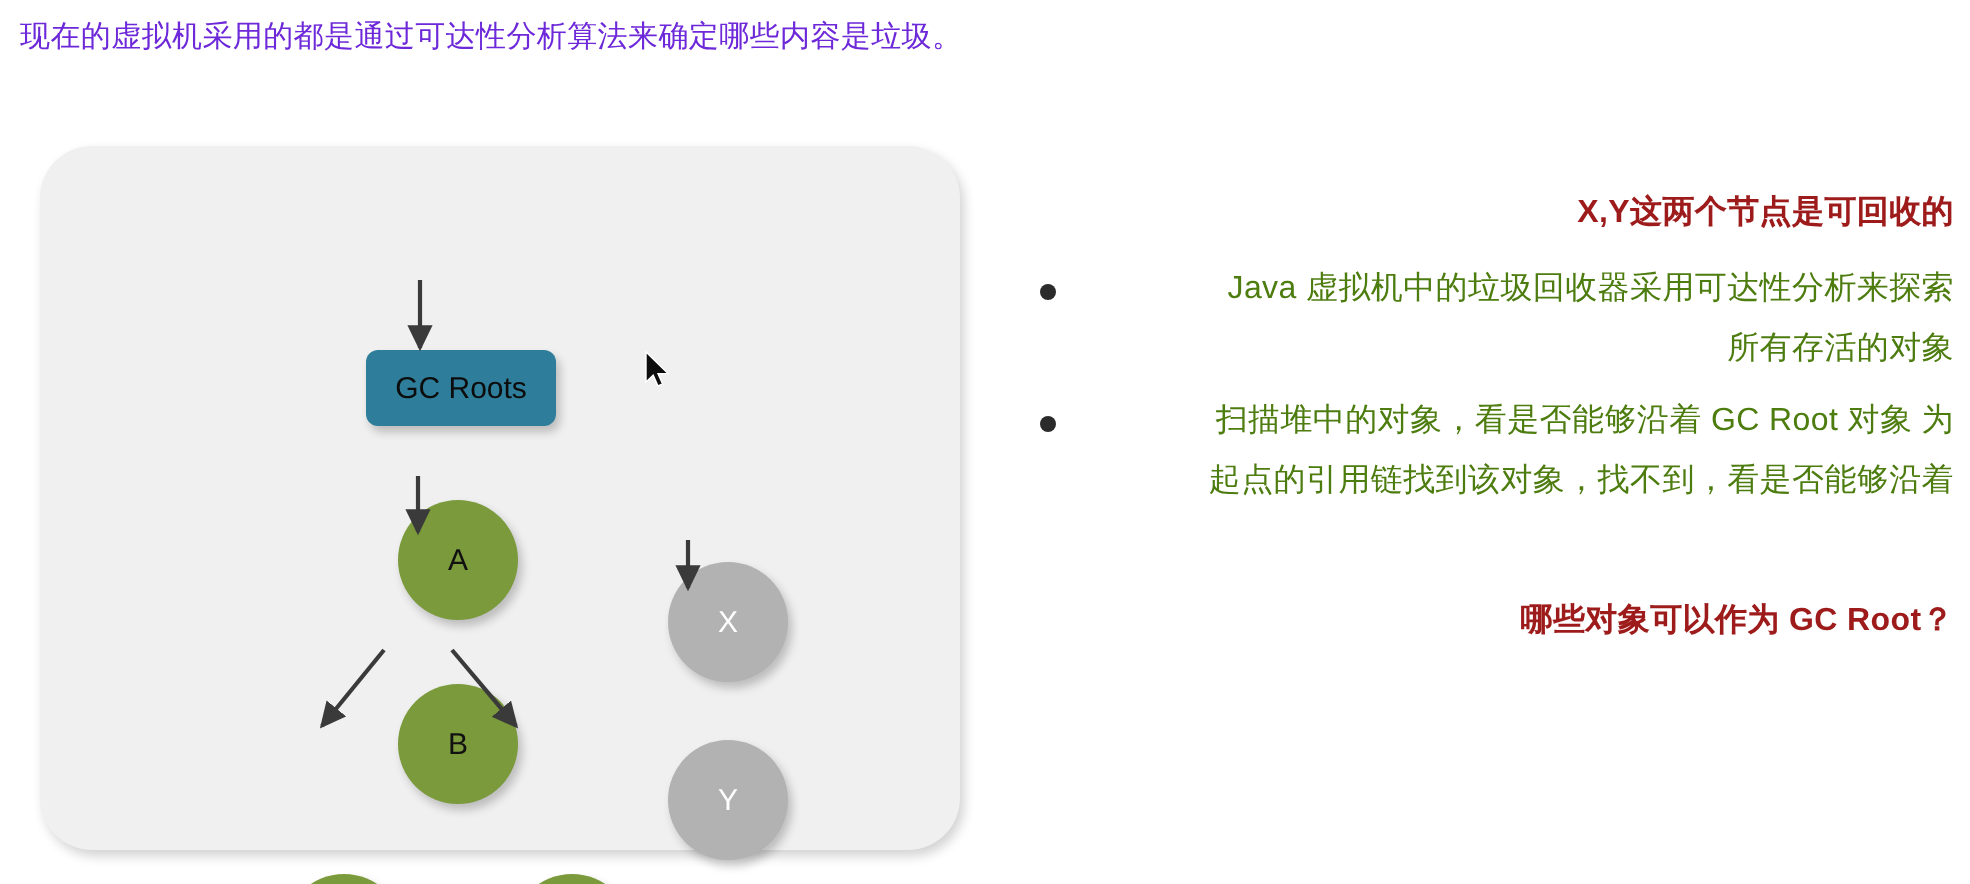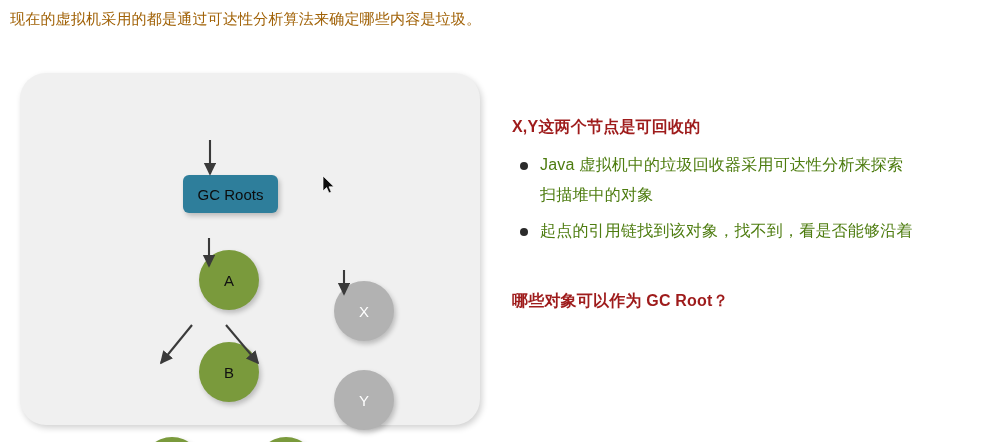--- a/index.html
+++ b/index.html
@@ -15,21 +15,21 @@
     position: relative;
   }
 
   
   #top-caption {
     position: absolute;
     left: 10px;
     top: 9px;
     font-size: 15px;
     line-height: 20px;
-    color: #a16207;
+    color: #6d28d9;
     letter-spacing: 0.2px;
     white-space: nowrap;
   }
 
   
   #diagram-panel {
     position: absolute;
     left: 20px;
     top: 73px;
     width: 460px;
@@ -96,22 +96,23 @@
     left: 322px;
     top: 175px;
     width: 14px;
     height: 20px;
   }
 
   
   #text-column {
     position: absolute;
     left: 512px;
-    top: 116px;
+    top: 96px;
     width: 465px;
+    text-align: right;
   }
   .red-heading {
     color: #9e1b1b;
     font-size: 16px;
     line-height: 22px;
     font-weight: 600;
     letter-spacing: 0.2px;
   }
   #bullet-list {
     list-style: none;
@@ -202,22 +203,23 @@
 </svg>
 
 <div id="text-column">
 
   <div class="red-heading">X,Y这两个节点是可回收的</div>
 
   <ul id="bullet-list">
     <li>
       <span class="bullet-dot"></span>
       <span>Java  虚拟机中的垃圾回收器采用可达性分析来探索</span>
-      <span class="bullet-line-2">扫描堆中的对象</span>
+      <span class="bullet-line-2">所有存活的对象</span>
     </li>
     <li>
       <span class="bullet-dot"></span>
+      <span>扫描堆中的对象，看是否能够沿着 GC Root 对象 为</span>
       <span class="bullet-line-2">起点的引用链找到该对象，找不到，看是否能够沿着</span>
     </li>
   </ul>
 
   <div class="red-heading" id="question-heading">哪些对象可以作为 GC Root？</div>
 </div>
 
 </body></html>

